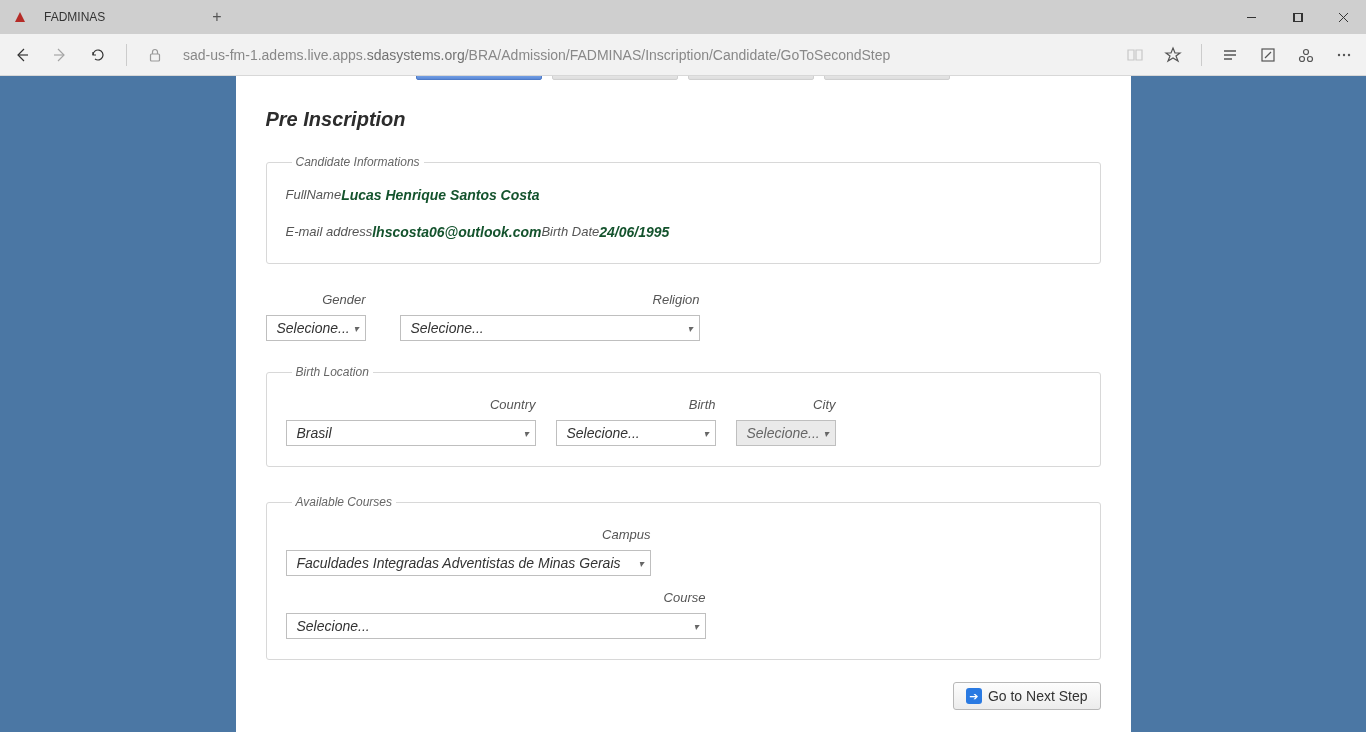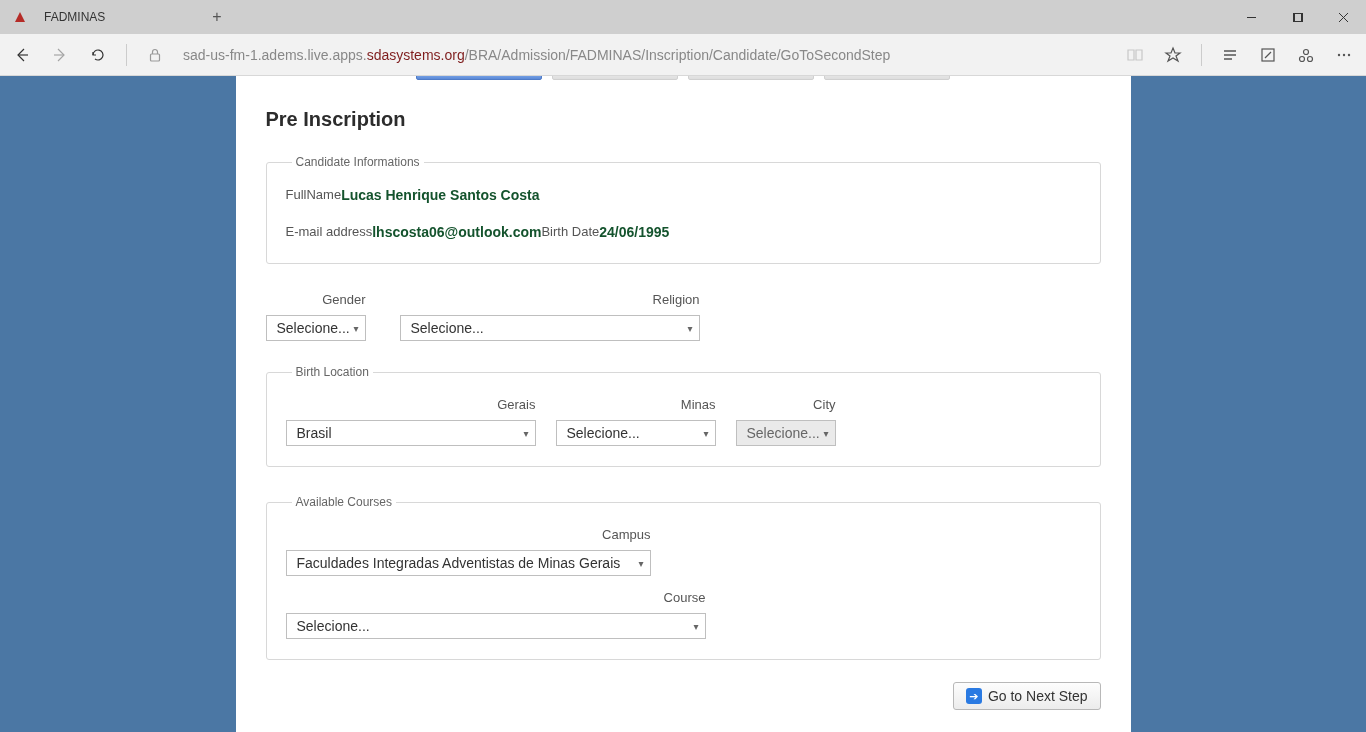--- a/index.html
+++ b/index.html
@@ -12,31 +12,31 @@
     .tab-icon { width: 16px; height: 16px; display: inline-flex; align-items: center; justify-content: center; }
     .tab-close { font-size: 14px; color: #555; margin-left: auto; }
     .new-tab { width: 34px; display:flex; align-items:center; justify-content:center; font-size:16px; color:#555; cursor:pointer; }
     .window-controls { margin-left: auto; display:flex; }
     .win-btn { width: 46px; display:flex; align-items:center; justify-content:center; color:#333; cursor:pointer; }
 
     .navbar { height: 42px; background: #f2f2f2; display:flex; align-items:center; padding: 0 12px; gap: 18px; border-bottom: 1px solid #d8d8d8; }
     .nav-icon { width: 20px; height: 20px; display:inline-flex; align-items:center; justify-content:center; color:#555; cursor:pointer; }
     .nav-sep { width:1px; height: 22px; background: #ccc; }
     .url { flex: 1; font-size: 14px; color:#888; white-space: nowrap; overflow:hidden; }
-    .url .bold { color:#7f1d1d; }
+    .url .bold { color:#737373; }
     .right-icons { display:flex; gap: 18px; align-items:center; }
 
     
     .viewport { height: calc(732px - 34px - 42px); background: #4b77a4; display:flex; justify-content:center; overflow:hidden; }
     .page { width: 895px; background: #fff; padding: 0 0 30px 0; position: relative; }
     .steps { display:flex; gap: 10px; padding: 0 0 10px 0; justify-content:center; margin-top: -4px;}
     .step { width: 126px; height: 8px; border-radius: 2px; background: linear-gradient(#eaeaea,#dedede); border:1px solid #d0d0d0; }
     .step.active { background: linear-gradient(#8ab2ec,#5a89d8); border-color:#4f7bc7; }
 
-    .content { padding: 18px 30px 0 30px; }
+    .content { padding: 18px 30px 0 30px; font-style: italic; }
     h2.page-title { font-size: 20px; font-weight: 600; color:#2c2c2c; margin-bottom: 24px; }
 
     fieldset.box { border: 1px solid #d8d8d8; border-radius: 3px; padding: 18px 16px 20px 19px; margin-bottom: 28px; position: relative; }
     fieldset.box legend { font-size: 12px; color:#666; padding: 0 4px; margin-left: 6px; }
 
     .label { font-size: 13px; color: #555; margin-bottom: 4px; }
     .value { font-size: 14px; font-weight: 600; color:#14532d; }
     .row { display:flex; }
     .col { display:flex; }
     .spacer { height: 18px; }
@@ -204,28 +204,28 @@
             <span>Selecione...</span>
             <span class="chev">▾</span>
           </div>
         </div>
       </div>
 
       <fieldset class="box">
         <legend>Birth Location</legend>
         <div class="row" style="gap:20px">
           <div class="field" style="width:250px">
-            <span class="label">Gerais</span>
+            <span class="label">Country</span>
             <div class="select">
               <span>Brasil</span>
               <span class="chev">▾</span>
             </div>
           </div>
           <div class="field" style="width:160px">
-            <span class="label">Minas</span>
+            <span class="label">Birth</span>
             <div class="select">
               <span>Selecione...</span>
               <span class="chev">▾</span>
             </div>
           </div>
           <div class="field" style="width:100px">
             <span class="label">City</span>
             <div class="select disabled">
               <span>Selecione...</span>
               <span class="chev">▾</span>

